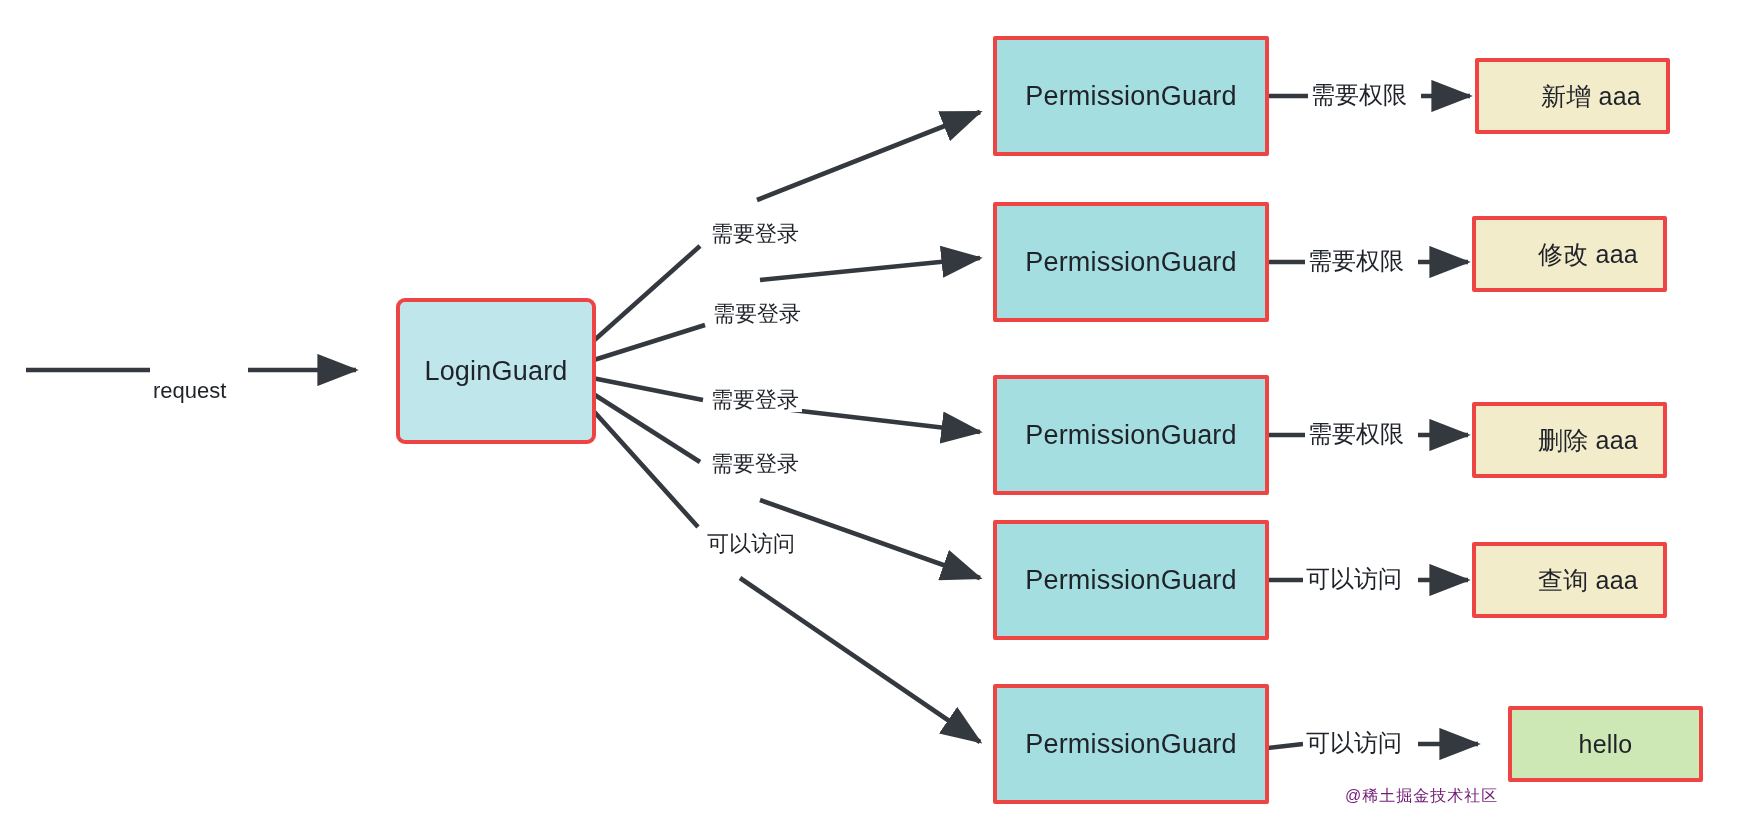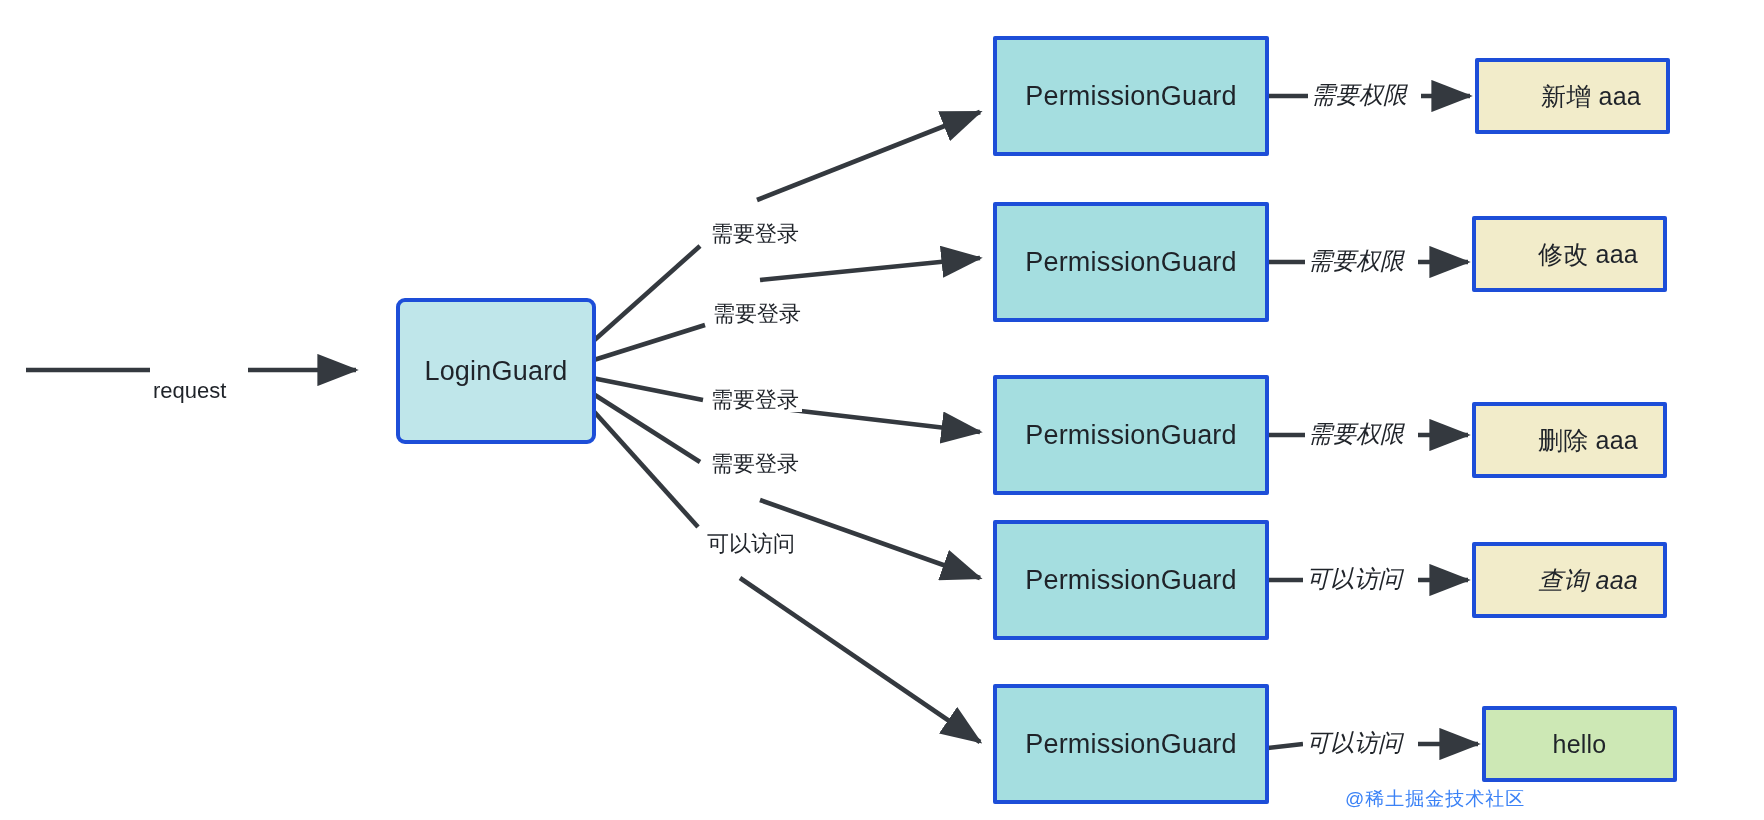--- a/index.html
+++ b/index.html
@@ -21,21 +21,21 @@
     top: 0;
     width: 1764px;
     height: 820px;
   }
   .node {
     position: absolute;
     box-sizing: border-box;
     display: flex;
     align-items: center;
     justify-content: center;
-    border: 4px solid #1d4ed8;
+    border: 4px solid #ef4444;
     color: #1f2329;
     font-size: 27px;
     letter-spacing: 0.2px;
     white-space: nowrap;
   }
   .node-login {
     background: #bfe6ea;
     border-radius: 9px;
   }
   .node-guard {
@@ -45,38 +45,38 @@
   .node-action {
     background: #f2ecca;
     border-radius: 2px;
     font-size: 25px;
     padding-left: 37px;
   }
   .node-hello {
     background: #cde8b5;
     border-radius: 2px;
     font-size: 25px;
+    margin-left: 26px;
   }
   .edge-label {
     position: absolute;
     color: #1f2329;
     font-size: 22px;
     white-space: nowrap;
     background: #ffffff;
     padding: 0 3px;
     line-height: 1.1;
   }
   .edge-label-lat {
     font-size: 24px;
-    font-style: italic;
   }
   .watermark {
     position: absolute;
-    color: #3b82f6;
-    font-size: 19px;
+    color: #701a75;
+    font-size: 16px;
     white-space: nowrap;
     letter-spacing: 1px;
   }
 </style>
 </head>
 <body>
 
 <div id="stage">
 
   <svg id="edges" viewBox="0 0 1764 820" width="1764" height="820" xmlns="http://www.w3.org/2000/svg">
@@ -158,21 +158,21 @@
 
   <div class="node node-action" style="left:1475px; top:58px; width:195px; height:76px;">
     <span>新增 aaa</span>
   </div>
   <div class="node node-action" style="left:1472px; top:216px; width:195px; height:76px;">
     <span>修改 aaa</span>
   </div>
   <div class="node node-action" style="left:1472px; top:402px; width:195px; height:76px;">
     <span>删除 aaa</span>
   </div>
-  <div class="node node-action" style="left:1472px; top:542px; width:195px; height:76px;font-style:italic;">
+  <div class="node node-action" style="left:1472px; top:542px; width:195px; height:76px;">
     <span>查询 aaa</span>
   </div>
   <div class="node node-hello" style="left:1482px; top:706px; width:195px; height:76px;">
     <span>hello</span>
   </div>
 
   <div class="watermark" style="left:1345px; top:786px;">@稀土掘金技术社区</div>
 
 </div>
 

